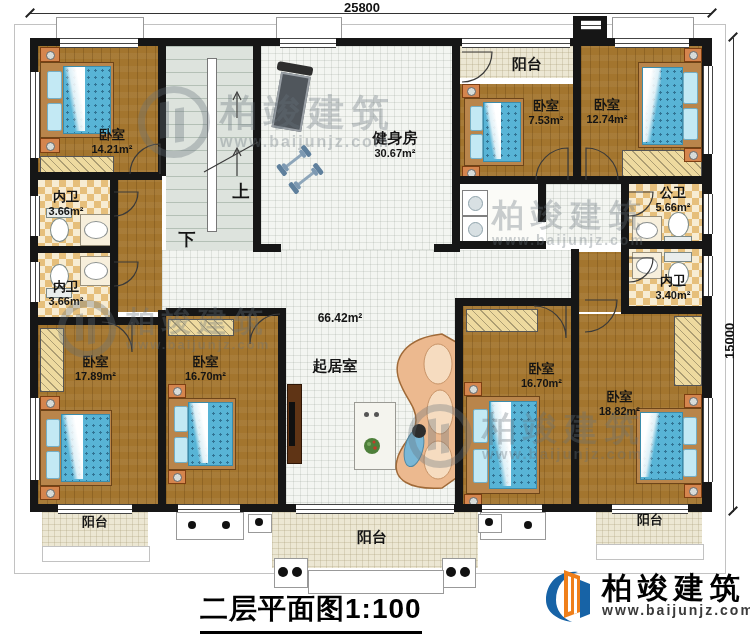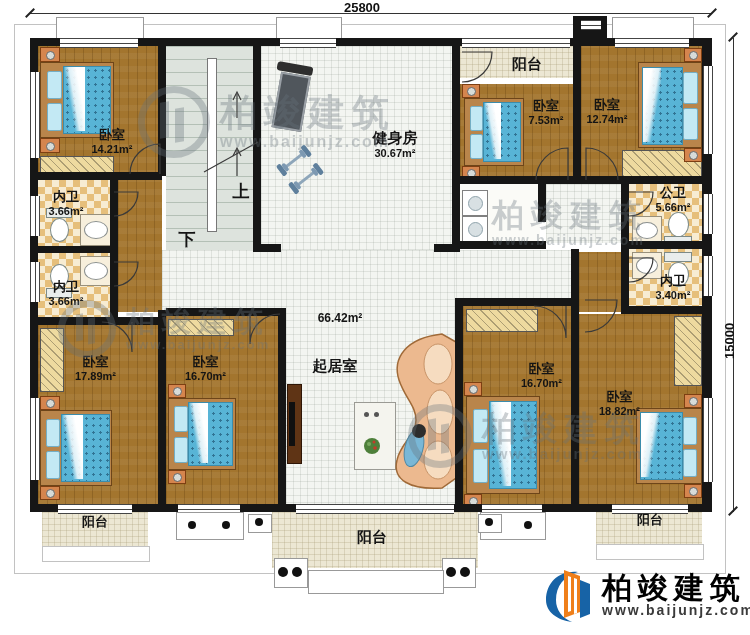--- a/index.html
+++ b/index.html
@@ -445,20 +445,23 @@
     </span>
   </div>
   <div class="wm" style="left:408px;top:404px">
     <span class="wm-glyph" style="width:50px;height:50px"></span>
     <span class="wm-col">
       <span class="wm-name" style="font-size:34px">柏竣建筑</span>
       <span class="wm-site" style="font-size:15px">www.baijunjz.com</span>
     </span>
   </div>
 
+  <div class="title" style="left:200px;top:590px">
+    <span>二层平面图</span><span>1:100</span>
+  </div>
   <div class="info" style="left:360px;top:597px">
   </div>
   <div class="brand" style="left:540px;top:566px">
     <svg width="54" height="60" viewBox="0 0 54 60">
       <path d="M6,34 C6,16 20,4 38,6 C24,10 16,20 16,34 C16,44 22,52 32,56 C17,54 6,46 6,34 Z" fill="#1763a6"></path>
       <polygon points="24,4 40,10 40,46 24,52" fill="#ef7f1a"></polygon>
       <polygon points="40,14 50,18 50,48 40,52" fill="#1763a6"></polygon>
       <polygon points="28,10 31,11 31,45 28,46" fill="#ffffff"></polygon>
       <polygon points="34,12 37,13 37,47 34,48" fill="#ffffff"></polygon>
     </svg>

